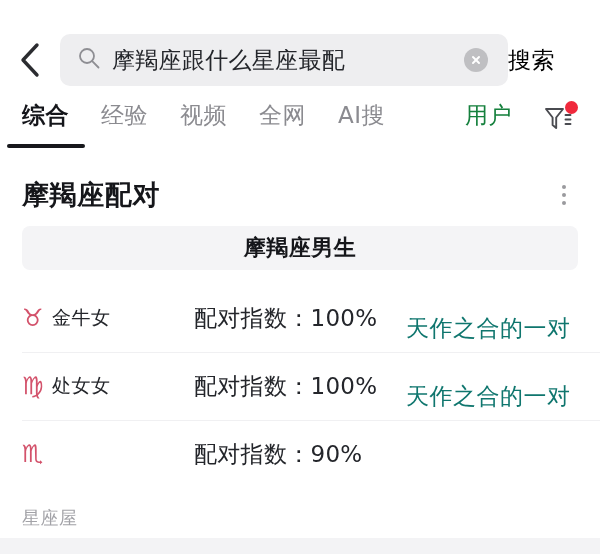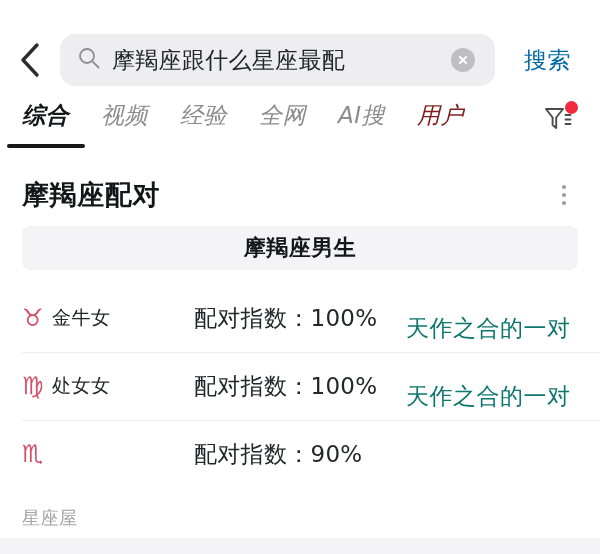--- a/index.html
+++ b/index.html
@@ -34,21 +34,21 @@
     align-items: center;
     justify-content: center;
     flex: none;
   }
   .back-btn svg { display: block; }
 
   .search-field {
     flex: 1 1 auto;
     height: 52px;
     background: #eeeef0;
-    border-radius: 15px;
+    border-radius: 10px;
     display: flex;
     align-items: center;
     padding: 0 0 0 18px;
     box-sizing: border-box;
     position: relative;
     margin-left: 2px;
   }
   .search-icon { flex: none; display: block; margin-right: 12px; }
   .search-text {
     font-size: 23px;
@@ -67,24 +67,24 @@
     background: #bfbfc2;
     margin-right: 20px;
     display: flex;
     align-items: center;
     justify-content: center;
   }
   .clear-btn svg { display: block; }
 
   .search-action {
     flex: none;
-    width: 105px;
-    text-align: center;
+    width: 92px;
+    text-align: left;
     font-size: 23px;
-    color: #0369a1;
+    color: #000000;
     letter-spacing: 0.5px;
   }
 
   
   .tabs {
     position: absolute;
     top: 100px;
     left: 0;
     width: 600px;
     height: 56px;
@@ -99,33 +99,32 @@
   }
   .tab {
     position: relative;
     height: 46px;
     margin-right: 32px;
     display: flex;
     flex-direction: column;
     align-items: center;
     justify-content: flex-start;
     white-space: nowrap;
-    font-style: italic;
   }
   .tab-label {
     font-size: 23px;
     color: #8b8b90;
     line-height: 30px;
     letter-spacing: 0.5px;
   }
   .tab.active .tab-label {
     color: #14151a;
     font-weight: bold;
   }
-  .tab.dim .tab-label { color: #7f1d1d; }
+  .tab.dim .tab-label { color: #15803d; margin-left: 48px; }
   .tab-underline {
     position: absolute;
     bottom: -2px;
     left: 50%;
     transform: translateX(-50%);
     width: 78px;
     height: 4px;
     border-radius: 2px;
     background: #17181c;
   }
@@ -333,25 +332,25 @@
 
 <div class="tabs">
   <div class="tabs-scroller">
 
     <div class="tab active">
       <span class="tab-label">综合</span>
       <span class="tab-underline"></span>
     </div>
 
     <div class="tab">
+      <span class="tab-label">经验</span>
+    </div>
+
+    <div class="tab">
       <span class="tab-label">视频</span>
-    </div>
-
-    <div class="tab">
-      <span class="tab-label">经验</span>
     </div>
 
     <div class="tab">
       <span class="tab-label">全网</span>
     </div>
 
     <div class="tab">
       <span class="tab-label">AI搜</span>
     </div>
 

